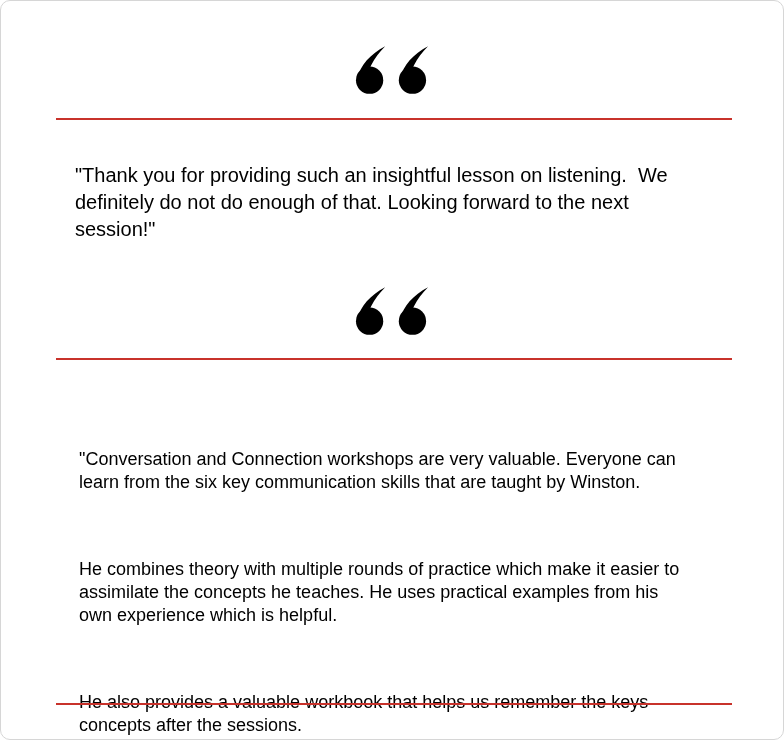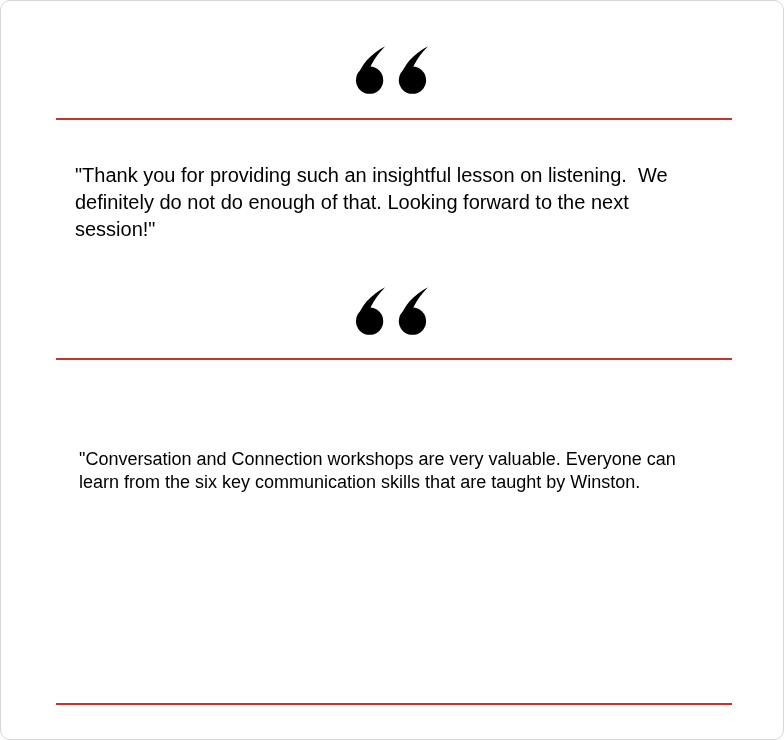--- a/index.html
+++ b/index.html
@@ -78,18 +78,23 @@
         <path d="M31,0 C16,8 5,20 3,32 L10,40 C12,26 19,12 31,0 Z"></path>
       </g>
     </svg>
   </div>
 
   <div class="divider d2" style="background: rgb(200, 50, 43);"></div>
 
   <div class="quote-text t2">
     <p>"Conversation and Connection workshops are very valuable. Everyone can
 learn from the six key communication skills that are taught by Winston.</p>
+    <p>He combines theory with multiple rounds of practice which make it easier to
+assimilate the concepts he teaches. He uses practical examples from his
+own experience which is helpful.</p>
+    <p>He also provides a valuable workbook that helps us remember the keys
+concepts after the sessions.</p>
     
   </div>
 
   <div class="divider d3" style="background: rgb(200, 50, 43);"></div>
 
 </div>
 
 </body></html>

